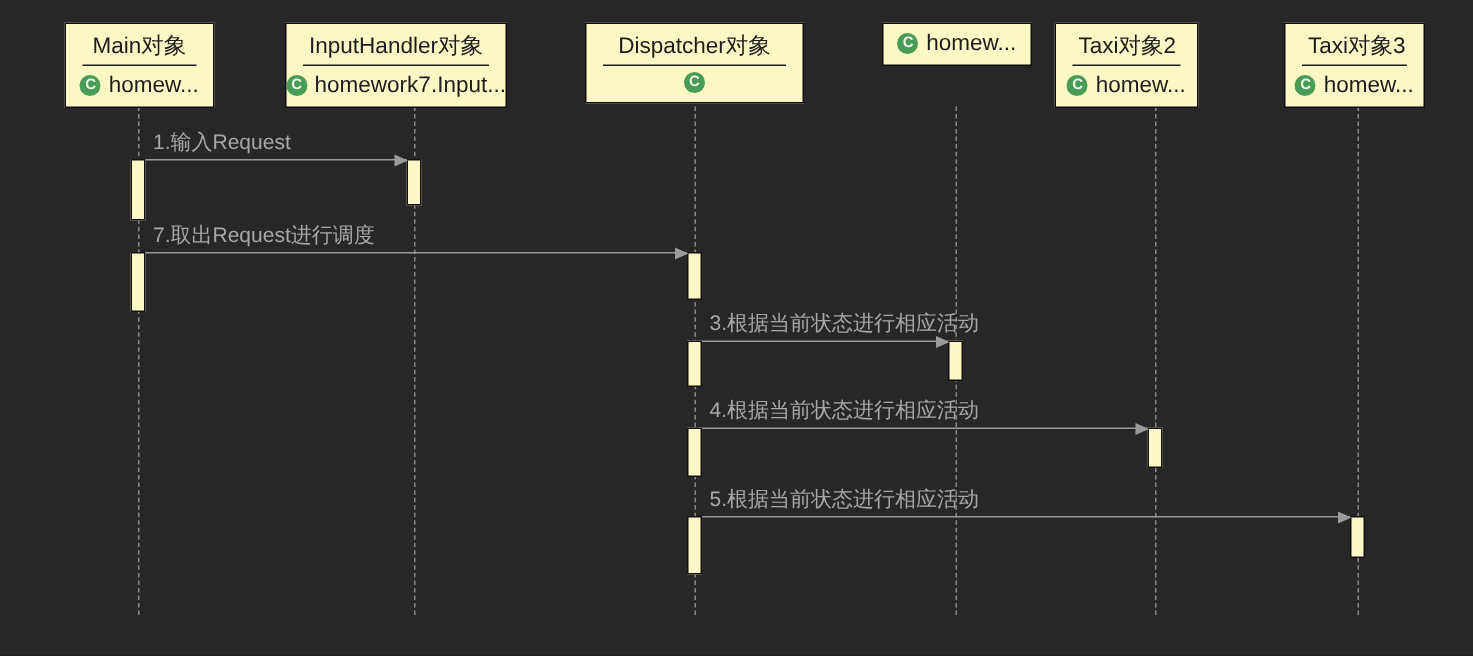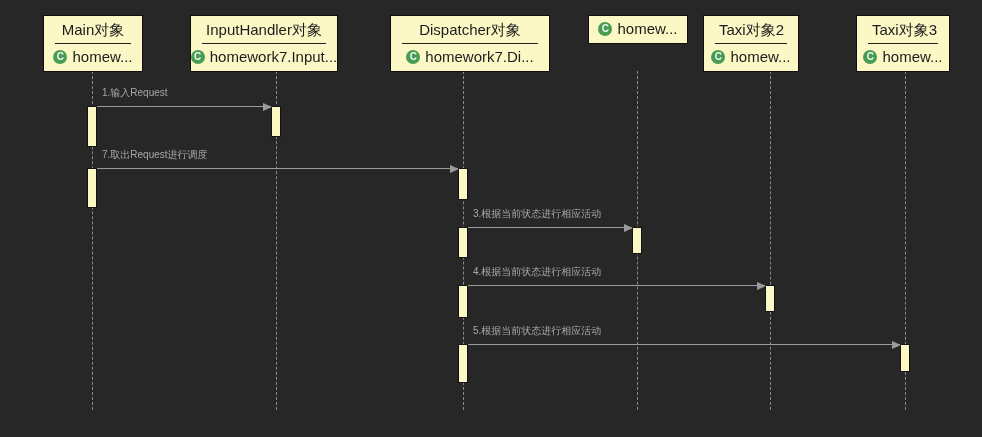--- a/index.html
+++ b/index.html
@@ -64,21 +64,21 @@
   }
   .arrowhead{
     position:absolute;right:-1px;top:-4px;
     width:0;height:0;
     border-left:9px solid #9b9b9b;
     border-top:4px solid transparent;
     border-bottom:4px solid transparent;
   }
   .msg-label{
     position:absolute;left:5px;top:-20px;
-    font-size:10px;color:#a8a8a8;
+    font-size:14px;color:#a8a8a8;
     white-space:nowrap;
   }
 </style>
 </head>
 <body>
 
 <div class="canvas">
 
   <div class="lifeline" style="left:92px"></div>
   <div class="lifeline" style="left:276px"></div>
@@ -96,25 +96,24 @@
   </div>
 
   <div class="pbox" style="left:190px;width:148px">
     <div class="ptitle">InputHandler对象</div>
     <div class="psub">
       <span class="cicon">C</span>
       <span>homework7.Input...</span>
     </div>
   </div>
 
-  <div class="pbox" style="left:390px;width:160px">
+  <div class="pbox" style="left:390px;width:146px">
     <div class="ptitle">Dispatcher对象</div>
     <div class="psub">
       <span class="cicon">C</span>
-      <span>homework7.Di...</span>
     </div>
   </div>
 
   <div class="pbox" style="left:588px;width:100px">
     <div class="psub">
       <span class="cicon">C</span>
       <span>homew...</span>
     </div>
   </div>
 

